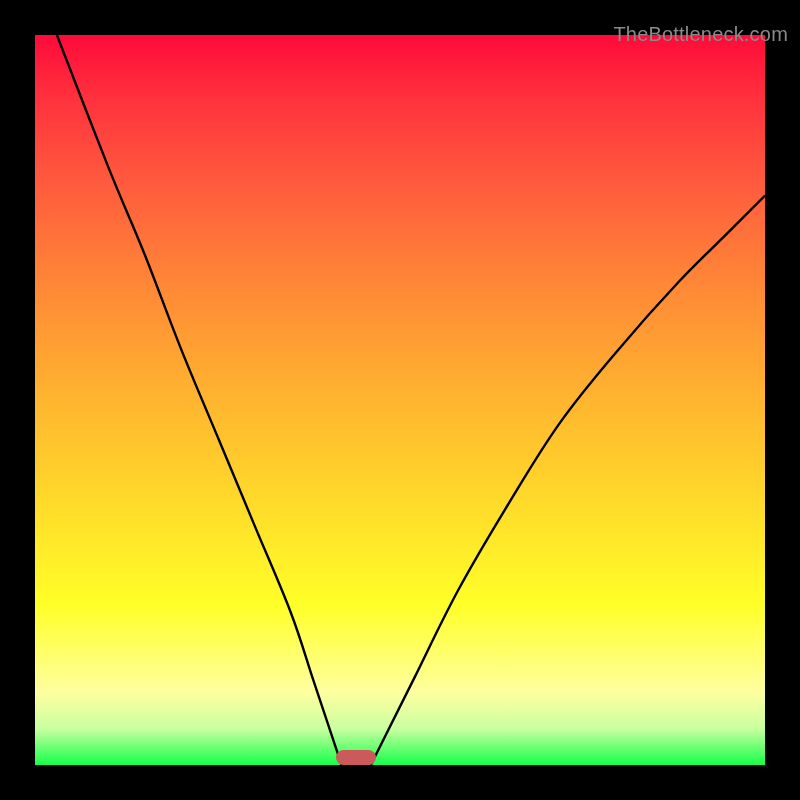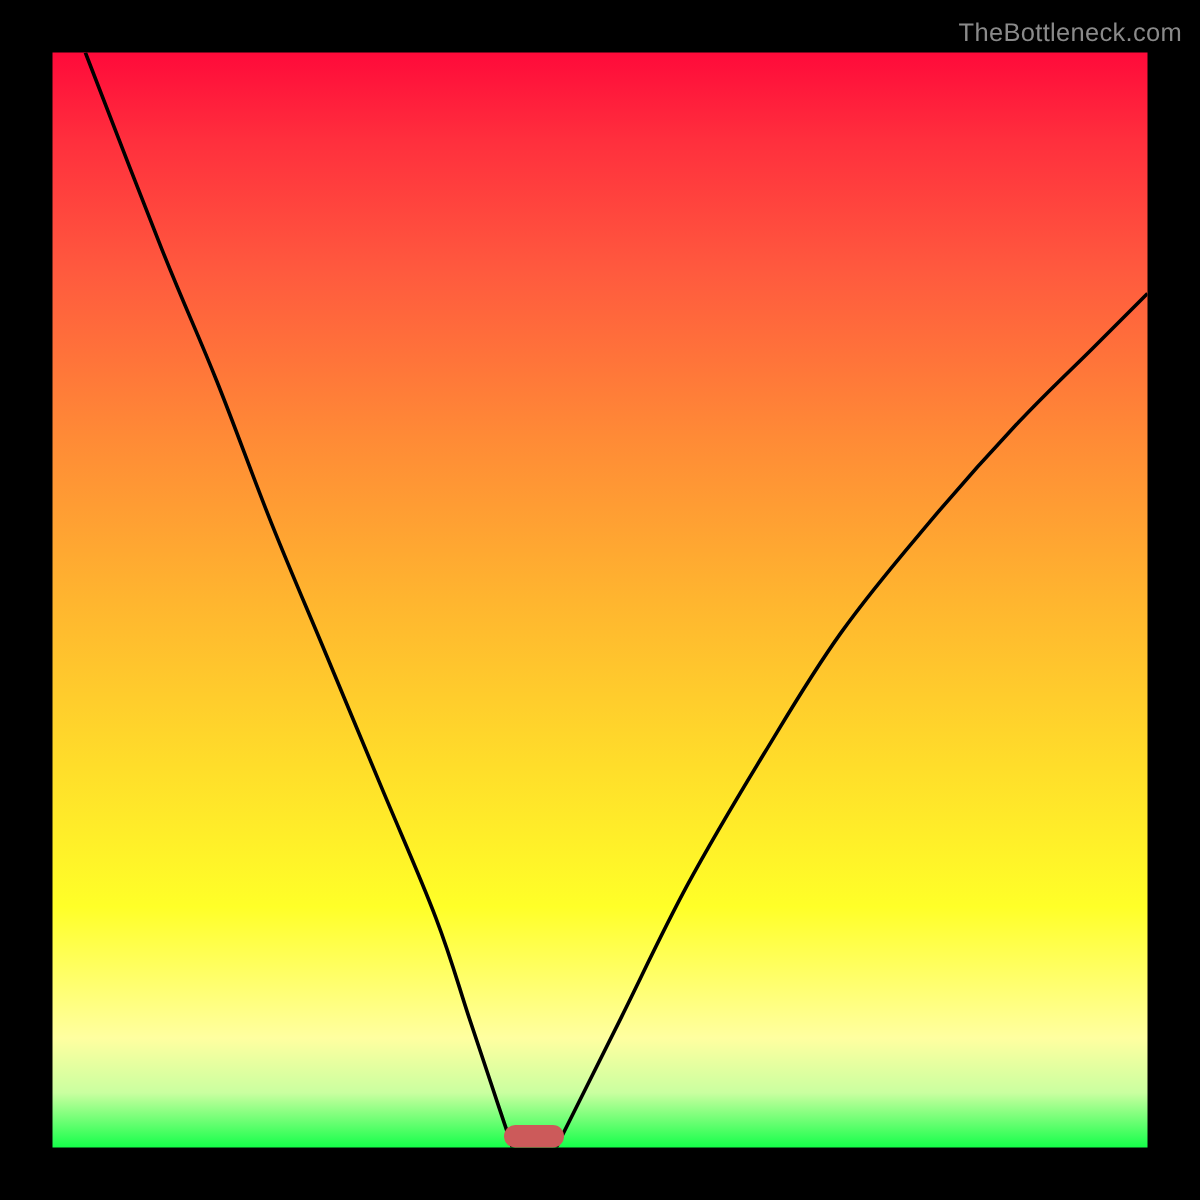--- a/index.html
+++ b/index.html
@@ -45,24 +45,24 @@
     width: 100%;
     height: 100%;
   }
   .marker {
     position: absolute;
     background: #cc5a5a;
     border-radius: 8px;
   }
   .watermark {
     position: absolute;
-    top: 12px;
+    top: 23px;
     right: 12px;
     color: #8a8a8a;
-    font-size: 17px;
+    font-size: 20px;
     font-weight: 500;
     letter-spacing: 0.2px;
     user-select: none;
   }
 </style>
 </head>
 <body>
 
 <div class="frame">
 

